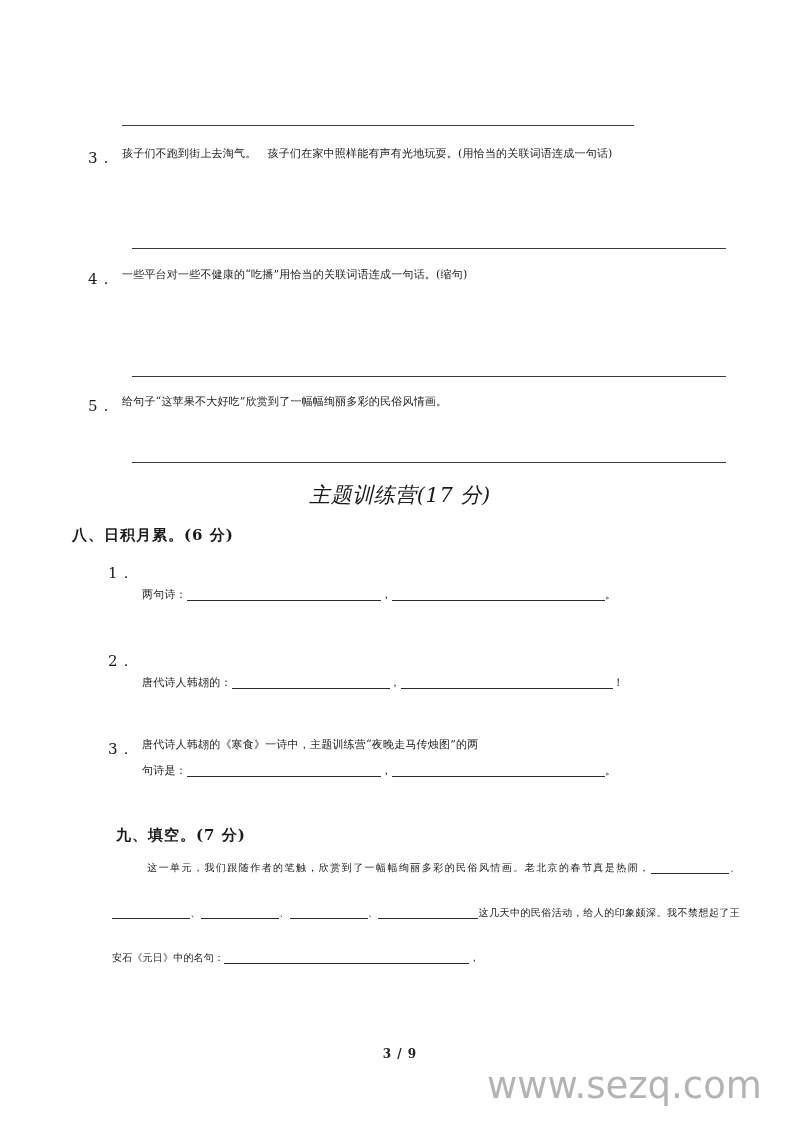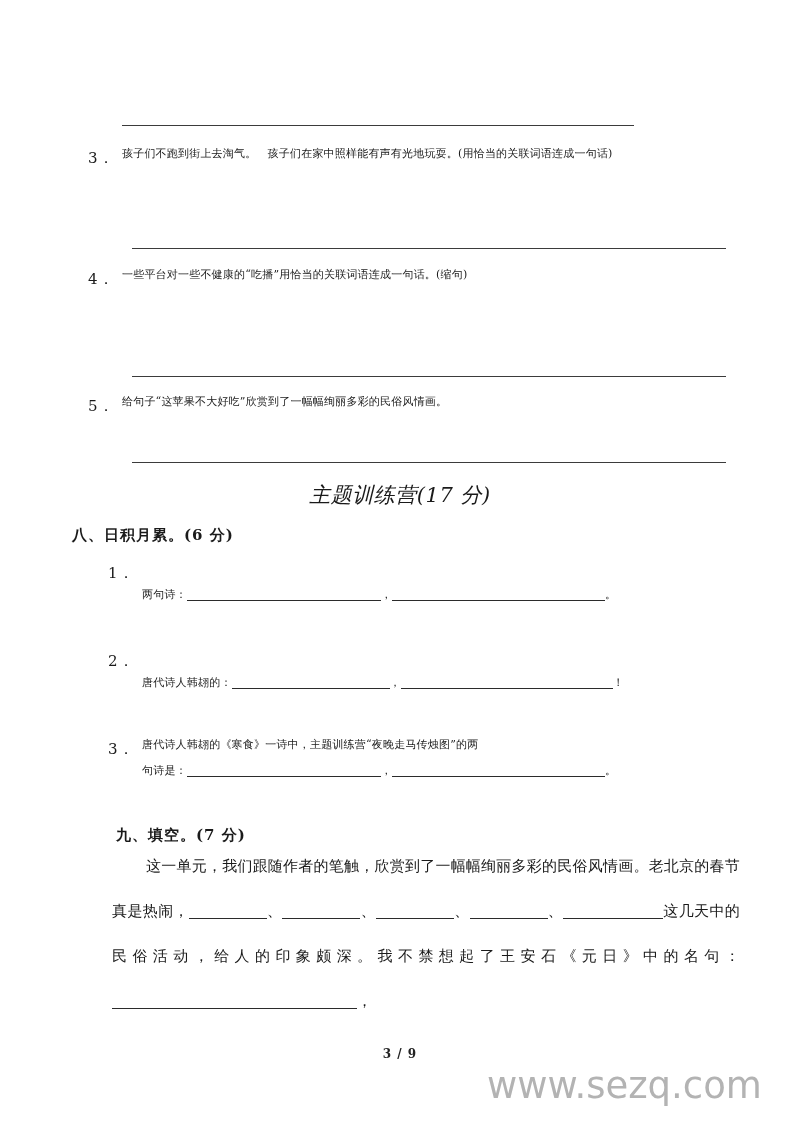--- a/index.html
+++ b/index.html
@@ -85,26 +85,25 @@
     font-family: "DejaVu Sans", "Liberation Sans", sans-serif;
   }
   .section-head .pts {
     font-weight: bold;
     font-family: "DejaVu Serif", "Liberation Serif", serif;
   }
 
   
   .para {
     position: absolute;
-    font-size: 15px;
+    font-size: 10px;
     line-height: 45px;
     text-align: justify;
     text-justify: inter-ideograph;
     letter-spacing: 0.2px;
-    font-family: Liberation Mono, monospace;
   }
   .para .indent { display: inline-block; width: 34px; }
 
   
   .page-number {
     position: absolute;
     width: 100%;
     text-align: center;
     font-size: 12px;
     font-weight: bold;

